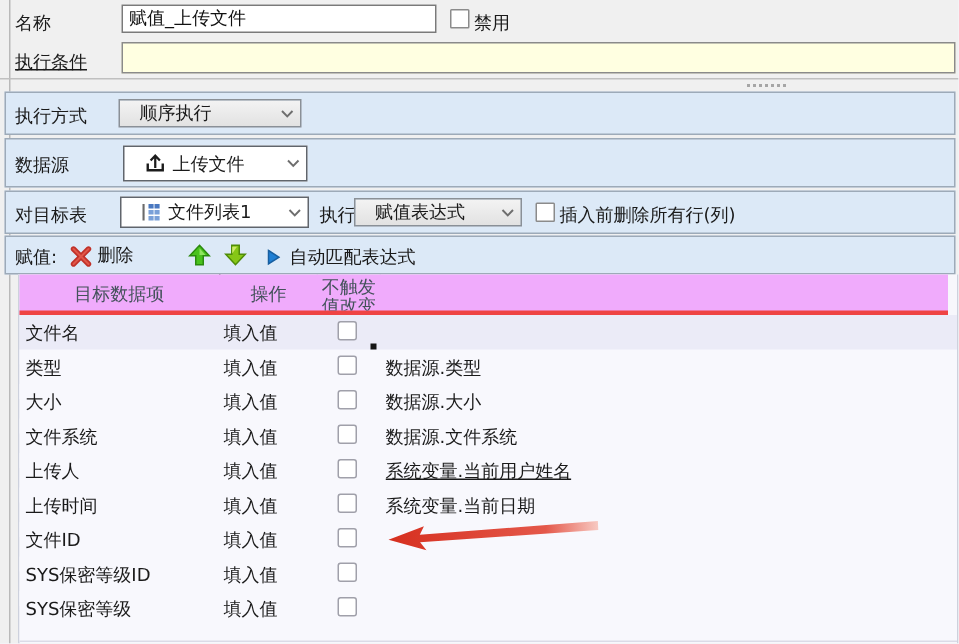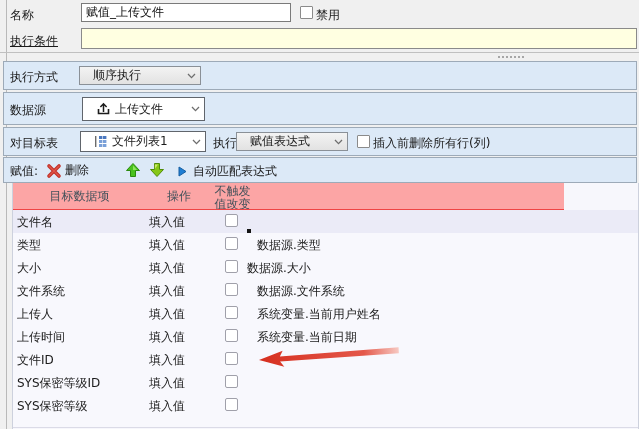--- a/index.html
+++ b/index.html
@@ -45,22 +45,22 @@
   .dots{position:absolute;display:flex;gap:2px;}
   .dots span{width:2px;height:2px;background:#a6a6a6;display:block;}
   
   .tb-item{position:absolute;display:flex;align-items:center;white-space:nowrap;}
   
   .grid{
     position:absolute;left:12px;top:183px;width:625px;height:246px;
     background:#f7f7fc;border-left:1px solid #cdd1dd;border-right:1px solid #cdd1dd;
   }
   .grid .header{
-    position:absolute;left:0;top:0;width:551px;height:27px;background:#fca5a5;
-    border-bottom:1px solid #ef4444;color:#44525b;overflow:hidden;box-sizing:border-box;
+    position:absolute;left:0;top:0;width:619px;height:27px;background:#f0abfc;
+    border-bottom:3px solid #ef4444;color:#44525b;overflow:hidden;box-sizing:border-box;
   }
   .hcell{position:absolute;text-align:center;line-height:13px;}
   .vline{position:absolute;top:0;width:1px;height:234px;}
   .vline.dark{background:#323232;}
   .vline.light{background:#c9cdd9;}
   .grow{
     position:absolute;left:0;width:625px;height:34px;box-sizing:border-box;
     border-bottom:1px solid #dbdbe7;background:#f8f8fd;
   }
   .grow.current{background:#ebebf7;}
@@ -223,33 +223,33 @@
   <div class="grow" style="top:50px;">
     <span class="gcell" style="left:4px;">类型</span>
     <span class="gcell" style="left:136px;">填入值</span>
     <span class="grid-cb" style="left:212px;top:4px;"></span>
     <span class="gcell" style="left:244px;">数据源.类型</span>
   </div>
   <div class="grow" style="top:73px;">
     <span class="gcell" style="left:4px;">大小</span>
     <span class="gcell" style="left:136px;">填入值</span>
     <span class="grid-cb" style="left:212px;top:4px;"></span>
-    <span class="gcell" style="left:234px;">数据源.大小</span>
+    <span class="gcell" style="left:244px;">数据源.大小</span>
   </div>
   <div class="grow" style="top:96px;">
     <span class="gcell" style="left:4px;">文件系统</span>
     <span class="gcell" style="left:136px;">填入值</span>
     <span class="grid-cb" style="left:212px;top:4px;"></span>
     <span class="gcell" style="left:244px;">数据源.文件系统</span>
   </div>
   <div class="grow" style="top:119px;">
     <span class="gcell" style="left:4px;">上传人</span>
     <span class="gcell" style="left:136px;">填入值</span>
     <span class="grid-cb" style="left:212px;top:4px;"></span>
-    <span class="gcell" style="left:244px;">系统变量.当前用户姓名</span>
+    <span class="gcell" style="left:244px;text-decoration:underline;">系统变量.当前用户姓名</span>
   </div>
   <div class="grow" style="top:142px;">
     <span class="gcell" style="left:4px;">上传时间</span>
     <span class="gcell" style="left:136px;">填入值</span>
     <span class="grid-cb" style="left:212px;top:4px;"></span>
     <span class="gcell" style="left:244px;">系统变量.当前日期</span>
   </div>
   <div class="grow" style="top:165px;">
     <span class="gcell" style="left:4px;">文件ID</span>
     <span class="gcell" style="left:136px;">填入值</span>

